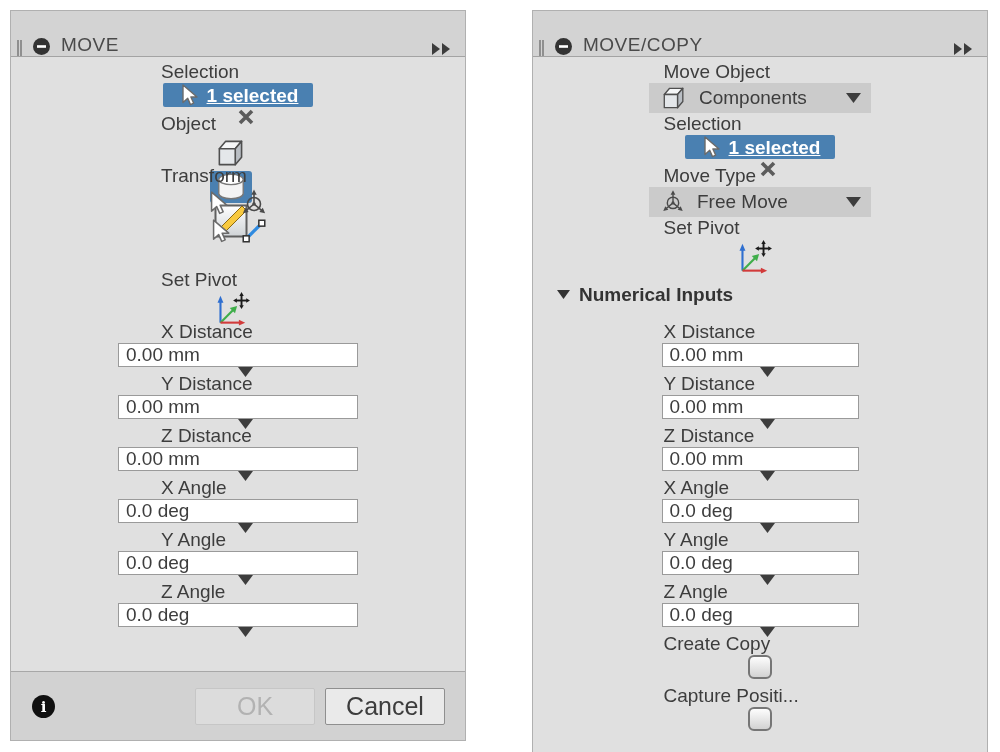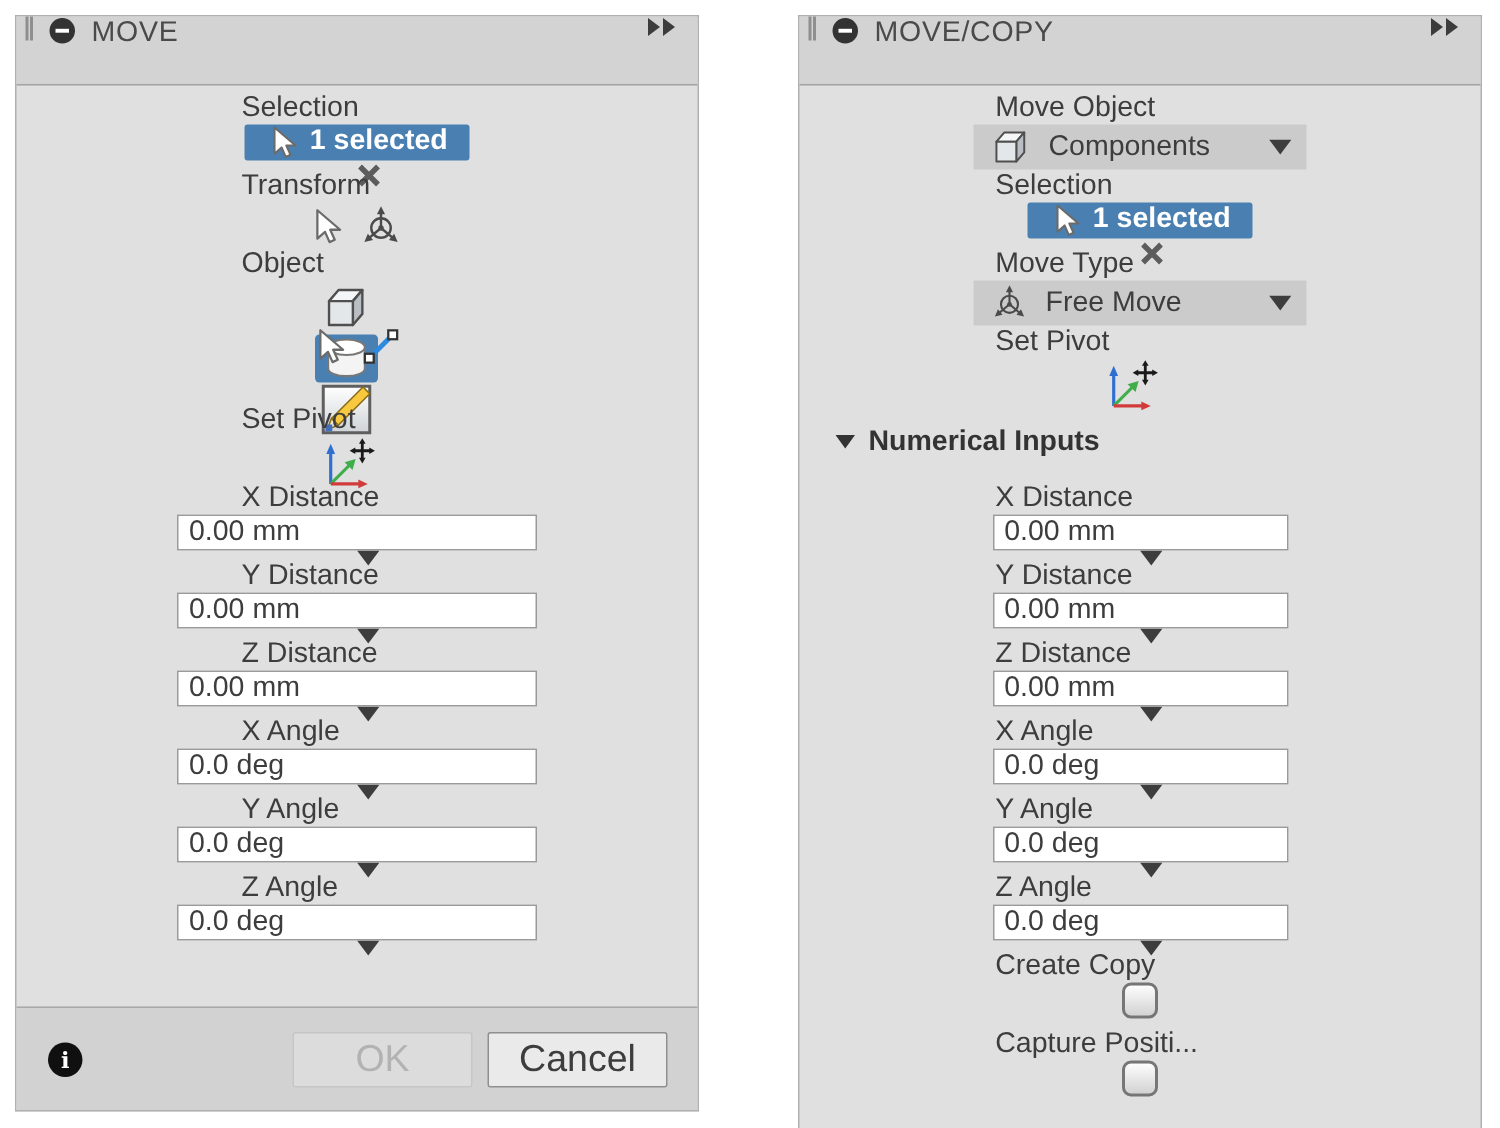--- a/index.html
+++ b/index.html
@@ -12,21 +12,21 @@
   .panel{
     position:absolute;top:10px;
     width:456px;background:#e0e0e0;
     border:1px solid #b0b0b0;
     box-sizing:border-box;
   }
   .panel-left{left:10px;height:731px;}
   .panel-right{left:532px;height:780px;}
   .titlebar{
     height:46px;background:#d3d3d3;border-bottom:1px solid #a3a3a3;
-    display:flex;align-items:flex-start;padding:0 12px 0 6px;gap:10px;
+    display:flex;align-items:flex-end;padding:0 12px 0 6px;gap:10px;
     box-sizing:border-box;
   }
   .grip{
     width:5px;height:16px;
     border-left:2px solid #8f8f8f;border-right:2px solid #8f8f8f;
     box-sizing:border-box;
   }
   .titlebar .title{
     font-size:19px;color:#4a4a4a;letter-spacing:0.5px;
   }
@@ -35,24 +35,24 @@
   .row{
     height:52px;display:flex;align-items:center;padding:0 12px;
     box-sizing:border-box;
     flex-direction:column;
   }
   .label{font-size:19px;color:#3d3d3d;flex-shrink:0;}
   .panel-left .label{width:154px;}
   .panel-right .label{width:193px;}
 
   .blue-btn{
-    display:flex;align-items:flex-start;gap:9px;
+    display:flex;align-items:flex-end;gap:9px;
     background:#4a80b1;color:#ffffff;
     height:42px;padding:0 15px;border:none;border-radius:2px;
-    font-size:19px;font-weight:bold;font-family:inherit;cursor:pointer;
+    font-size:19px;font-weight:bold;font-family:inherit;cursor:pointer;text-decoration:underline;
   }
   .clear-x{background:none;border:none;padding:0;margin-left:16px;cursor:pointer;display:flex;align-items:center;}
 
   .icon-btn{
     background:none;border:none;padding:0;margin-right:14px;cursor:pointer;
     display:flex;align-items:center;justify-content:center;
   }
   .icon-btn.selected{
     background:#4a80b1;border-radius:3px;width:42px;height:42px;margin-right:14px;
   }
@@ -137,78 +137,78 @@
         <span>1 selected</span>
       </button>
       <button class="clear-x">
         <svg width="20" height="20" viewBox="0 0 20 20">
             <path d="M4 4 L16 16 M16 4 L4 16" stroke="#5c5c5c" stroke-width="3.6"></path>
           </svg>
       </button>
     </div>
 
     <div class="row">
+      <span class="label">Object</span>
+      <button class="icon-btn">
+        <span style="display:flex;">
+          <svg width="36" height="36" viewBox="0 0 34 34">
+            <polygon points="6,13 12,6 27,6 21,13" fill="#f5f6f7" stroke="#4f4f4f" stroke-width="1.5" stroke-linejoin="round"></polygon>
+            <polygon points="21,13 27,6 27,21 21,28" fill="#b9bec4" stroke="#4f4f4f" stroke-width="1.5" stroke-linejoin="round"></polygon>
+            <polygon points="6,13 21,13 21,28 6,28" fill="#e4e7ea" stroke="#4f4f4f" stroke-width="1.5" stroke-linejoin="round"></polygon>
+          </svg>
+        </span>
+      </button>
+      <button class="icon-btn selected">
+        <span style="display:flex;">
+          <svg width="34" height="32" viewBox="0 0 36 34">
+            <path d="M5 9 L5 24 A13 5.5 0 0 0 31 24 L31 9" fill="#f4f4f4" stroke="#787878" stroke-width="1.5"></path>
+            <ellipse cx="18" cy="9" rx="13" ry="5.5" fill="#ffffff" stroke="#787878" stroke-width="1.5"></ellipse>
+          </svg>
+        </span>
+      </button>
+      <button class="icon-btn">
+        <span style="display:flex;">
+          <svg width="36" height="36" viewBox="0 0 36 36">
+            <defs>
+                <linearGradient id="pg" x1="0" y1="0" x2="0" y2="1">
+                  <stop offset="0" stop-color="#ffffff"></stop>
+                  <stop offset="1" stop-color="#cfd3d6"></stop>
+                </linearGradient>
+              </defs>
+            <rect x="2.5" y="2.5" width="31" height="31" fill="url(#pg)" stroke="#5f5f5f" stroke-width="2"></rect>
+            <polygon points="29,3 33.5,7.5 12.5,28.5 8,24" fill="#f8c93e" stroke="#8a6a15" stroke-width="1"></polygon>
+            <polygon points="8,24 12.5,28.5 5,31.5" fill="#efe6d2" stroke="#8a6a15" stroke-width="1"></polygon>
+            <polygon points="5,31.5 7.2,30.6 5.9,29.3" fill="#4a4a4a"></polygon>
+            <rect x="4" y="28" width="4.5" height="4.5" fill="#3f6fbf"></rect>
+          </svg>
+        </span>
+      </button>
+    </div>
+
+    <div class="row">
       <span class="label">Transform</span>
       <button class="transform-opt">
         <span style="display:flex;">
           <svg width="22" height="26" viewBox="0 0 20 24">
               <path d="M5 2 L5 19.5 L9.7 15.3 L12.5 21.6 L15.7 20.2 L12.9 14 L19 14 Z" fill="#ffffff" stroke="#6b6b6b" stroke-width="1.4" stroke-linejoin="round"></path>
             </svg>
         </span>
         <span style="display:flex;">
           <svg width="32" height="32" viewBox="0 0 32 32">
             <defs>
               <g id="spoke" stroke="#4a4a4a" stroke-width="1.6">
                 <line x1="16" y1="17" x2="16" y2="7"></line>
                 <polygon points="16,2.5 13.3,7.8 18.7,7.8" fill="#4a4a4a" stroke="none"></polygon>
               </g>
             </defs>
             <circle cx="16" cy="17" r="6.5" fill="none" stroke="#4a4a4a" stroke-width="1.6"></circle>
             <use href="#spoke"></use>
             <use href="#spoke" transform="rotate(130 16 17)"></use>
             <use href="#spoke" transform="rotate(-130 16 17)"></use>
             <circle cx="16" cy="17" r="1.8" fill="#4a4a4a"></circle>
-          </svg>
-        </span>
-      </button>
-    </div>
-
-    <div class="row">
-      <span class="label">Object</span>
-      <button class="icon-btn">
-        <span style="display:flex;">
-          <svg width="36" height="36" viewBox="0 0 34 34">
-            <polygon points="6,13 12,6 27,6 21,13" fill="#f5f6f7" stroke="#4f4f4f" stroke-width="1.5" stroke-linejoin="round"></polygon>
-            <polygon points="21,13 27,6 27,21 21,28" fill="#b9bec4" stroke="#4f4f4f" stroke-width="1.5" stroke-linejoin="round"></polygon>
-            <polygon points="6,13 21,13 21,28 6,28" fill="#e4e7ea" stroke="#4f4f4f" stroke-width="1.5" stroke-linejoin="round"></polygon>
-          </svg>
-        </span>
-      </button>
-      <button class="icon-btn selected">
-        <span style="display:flex;">
-          <svg width="34" height="32" viewBox="0 0 36 34">
-            <path d="M5 9 L5 24 A13 5.5 0 0 0 31 24 L31 9" fill="#f4f4f4" stroke="#787878" stroke-width="1.5"></path>
-            <ellipse cx="18" cy="9" rx="13" ry="5.5" fill="#ffffff" stroke="#787878" stroke-width="1.5"></ellipse>
-          </svg>
-        </span>
-      </button>
-      <button class="icon-btn">
-        <span style="display:flex;">
-          <svg width="36" height="36" viewBox="0 0 36 36">
-            <defs>
-                <linearGradient id="pg" x1="0" y1="0" x2="0" y2="1">
-                  <stop offset="0" stop-color="#ffffff"></stop>
-                  <stop offset="1" stop-color="#cfd3d6"></stop>
-                </linearGradient>
-              </defs>
-            <rect x="2.5" y="2.5" width="31" height="31" fill="url(#pg)" stroke="#5f5f5f" stroke-width="2"></rect>
-            <polygon points="29,3 33.5,7.5 12.5,28.5 8,24" fill="#f8c93e" stroke="#8a6a15" stroke-width="1"></polygon>
-            <polygon points="8,24 12.5,28.5 5,31.5" fill="#efe6d2" stroke="#8a6a15" stroke-width="1"></polygon>
-            <polygon points="5,31.5 7.2,30.6 5.9,29.3" fill="#4a4a4a"></polygon>
-            <rect x="4" y="28" width="4.5" height="4.5" fill="#3f6fbf"></rect>
           </svg>
         </span>
       </button>
     </div>
 
     <div class="row">
       <span class="label"></span>
       <button class="transform-opt">
         <span style="display:flex;">
           <svg width="22" height="26" viewBox="0 0 20 24">

